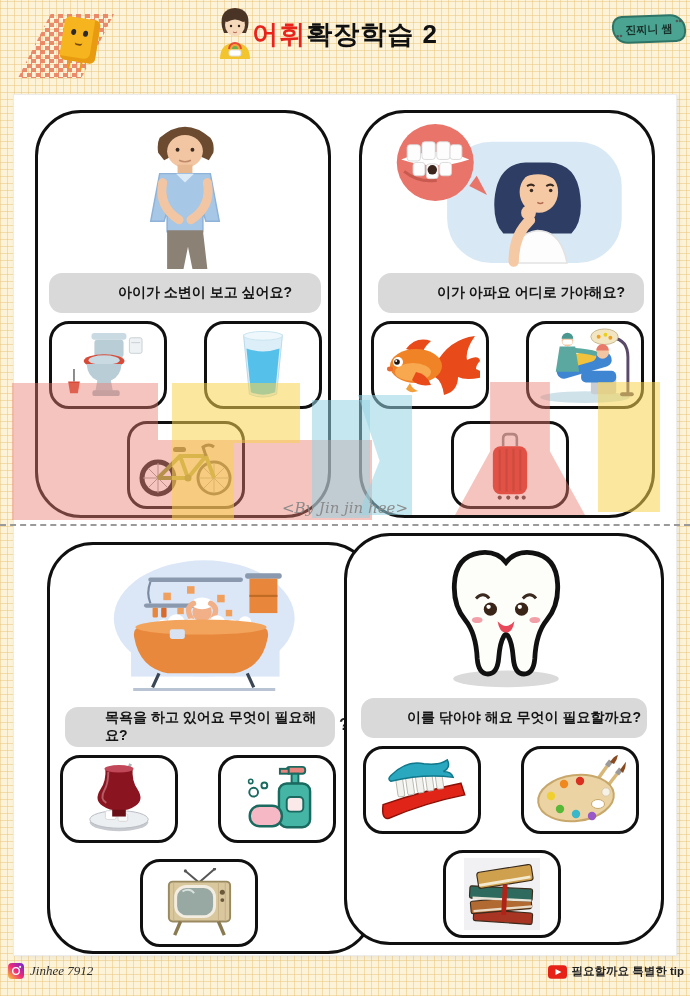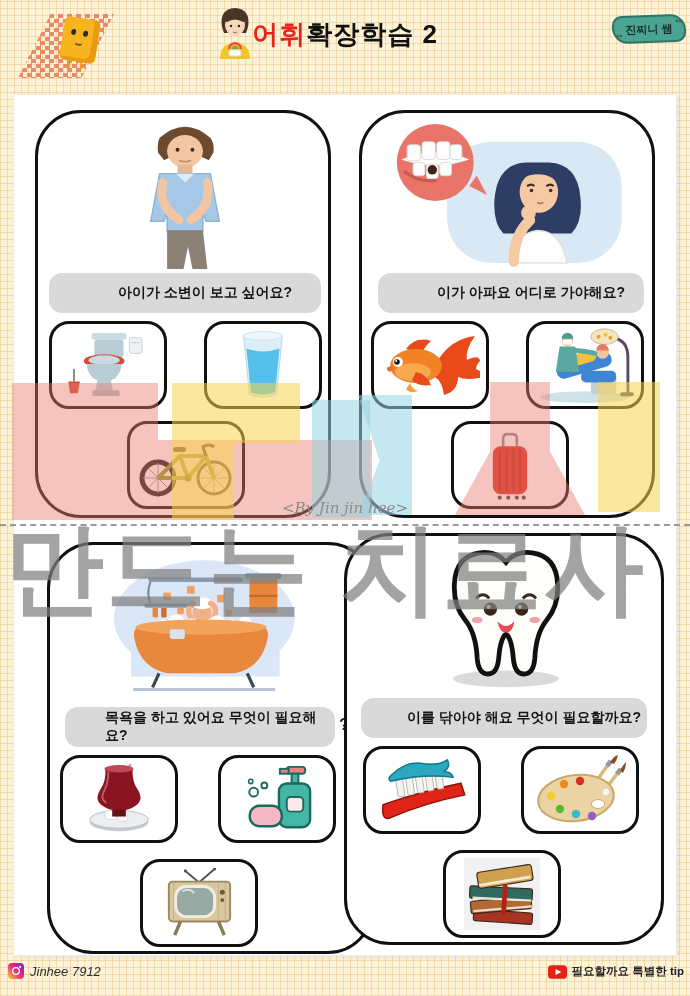--- a/index.html
+++ b/index.html
@@ -52,21 +52,21 @@
   
   .wm-shape{position:absolute;pointer-events:none;z-index:30;}
   .wm-big{position:absolute;left:4px;top:518px;width:686px;font-size:100px;font-weight:800;
     color:rgba(128,128,128,.72);white-space:nowrap;letter-spacing:2px;line-height:1;
     z-index:35;pointer-events:none;}
   .byline{position:absolute;top:499px;left:0;width:100%;text-align:center;font-size:15px;
     font-style:italic;color:#8b8b8b;font-family:"DejaVu Serif", serif;z-index:36;pointer-events:none;}
   .divider{position:absolute;left:0;top:524px;width:690px;border-top:2px dashed #9a9a9a;z-index:33;}
   
   .footer-left{position:absolute;left:8px;top:963px;display:flex;align-items:center;gap:6px;
-    font-size:13px;font-style:italic;color:#2e2e2e;font-family:Liberation Sans, sans-serif;z-index:2;}
+    font-size:13px;font-style:italic;color:#2e2e2e;font-family:Liberation Serif, serif;z-index:2;}
   .footer-right{position:absolute;right:6px;top:964px;display:flex;align-items:center;gap:5px;
     font-size:11.5px;font-weight:700;color:#222;z-index:2;}
 </style>
 </head>
 <body>
 
 <div class="page">
 
   <div class="corner-deco">
     <div class="checker"></div>
@@ -420,21 +420,20 @@
   <div class="wm-shape" style="left:158px;top:440px;width:214px;height:80px;background:rgba(236,125,110,.45);"></div>
   <div class="wm-shape" style="left:172px;top:383px;width:128px;height:60px;background:rgba(247,211,79,.55);"></div>
   <div class="wm-shape" style="left:172px;top:443px;width:62px;height:77px;background:rgba(247,211,79,.55);"></div>
   <div class="wm-shape" style="left:312px;top:400px;width:58px;height:118px;background:rgba(150,212,226,.55);"></div>
   <div class="wm-shape" style="left:358px;top:395px;width:54px;height:120px;background:rgba(150,212,226,.55);clip-path:polygon(0 0,100% 0,100% 100%,0 100%,40% 55%);"></div>
   <div class="wm-shape" style="left:455px;top:382px;width:130px;height:133px;background:rgba(236,125,110,.45);clip-path:polygon(27% 0,73% 0,73% 52%,100% 100%,0 100%,27% 52%);"></div>
   <div class="wm-shape" style="left:598px;top:382px;width:62px;height:130px;background:rgba(247,211,79,.55);"></div>
 
   <div class="divider"></div>
   <div class="byline">&lt;By Jin jin hee&gt;</div>
-  <div class="wm-big">만드는 치료사</div>
 
   <div class="footer-left">
     <svg width="16" height="16" viewBox="0 0 24 24">
       <defs>
           <linearGradient id="ig" x1="0" y1="1" x2="1" y2="0">
         <stop offset="0" stop-color="#f9ce34"></stop>
             <stop offset=".5" stop-color="#ee2a7b"></stop>
             <stop offset="1" stop-color="#6228d7"></stop>
       </linearGradient>
         </defs>

